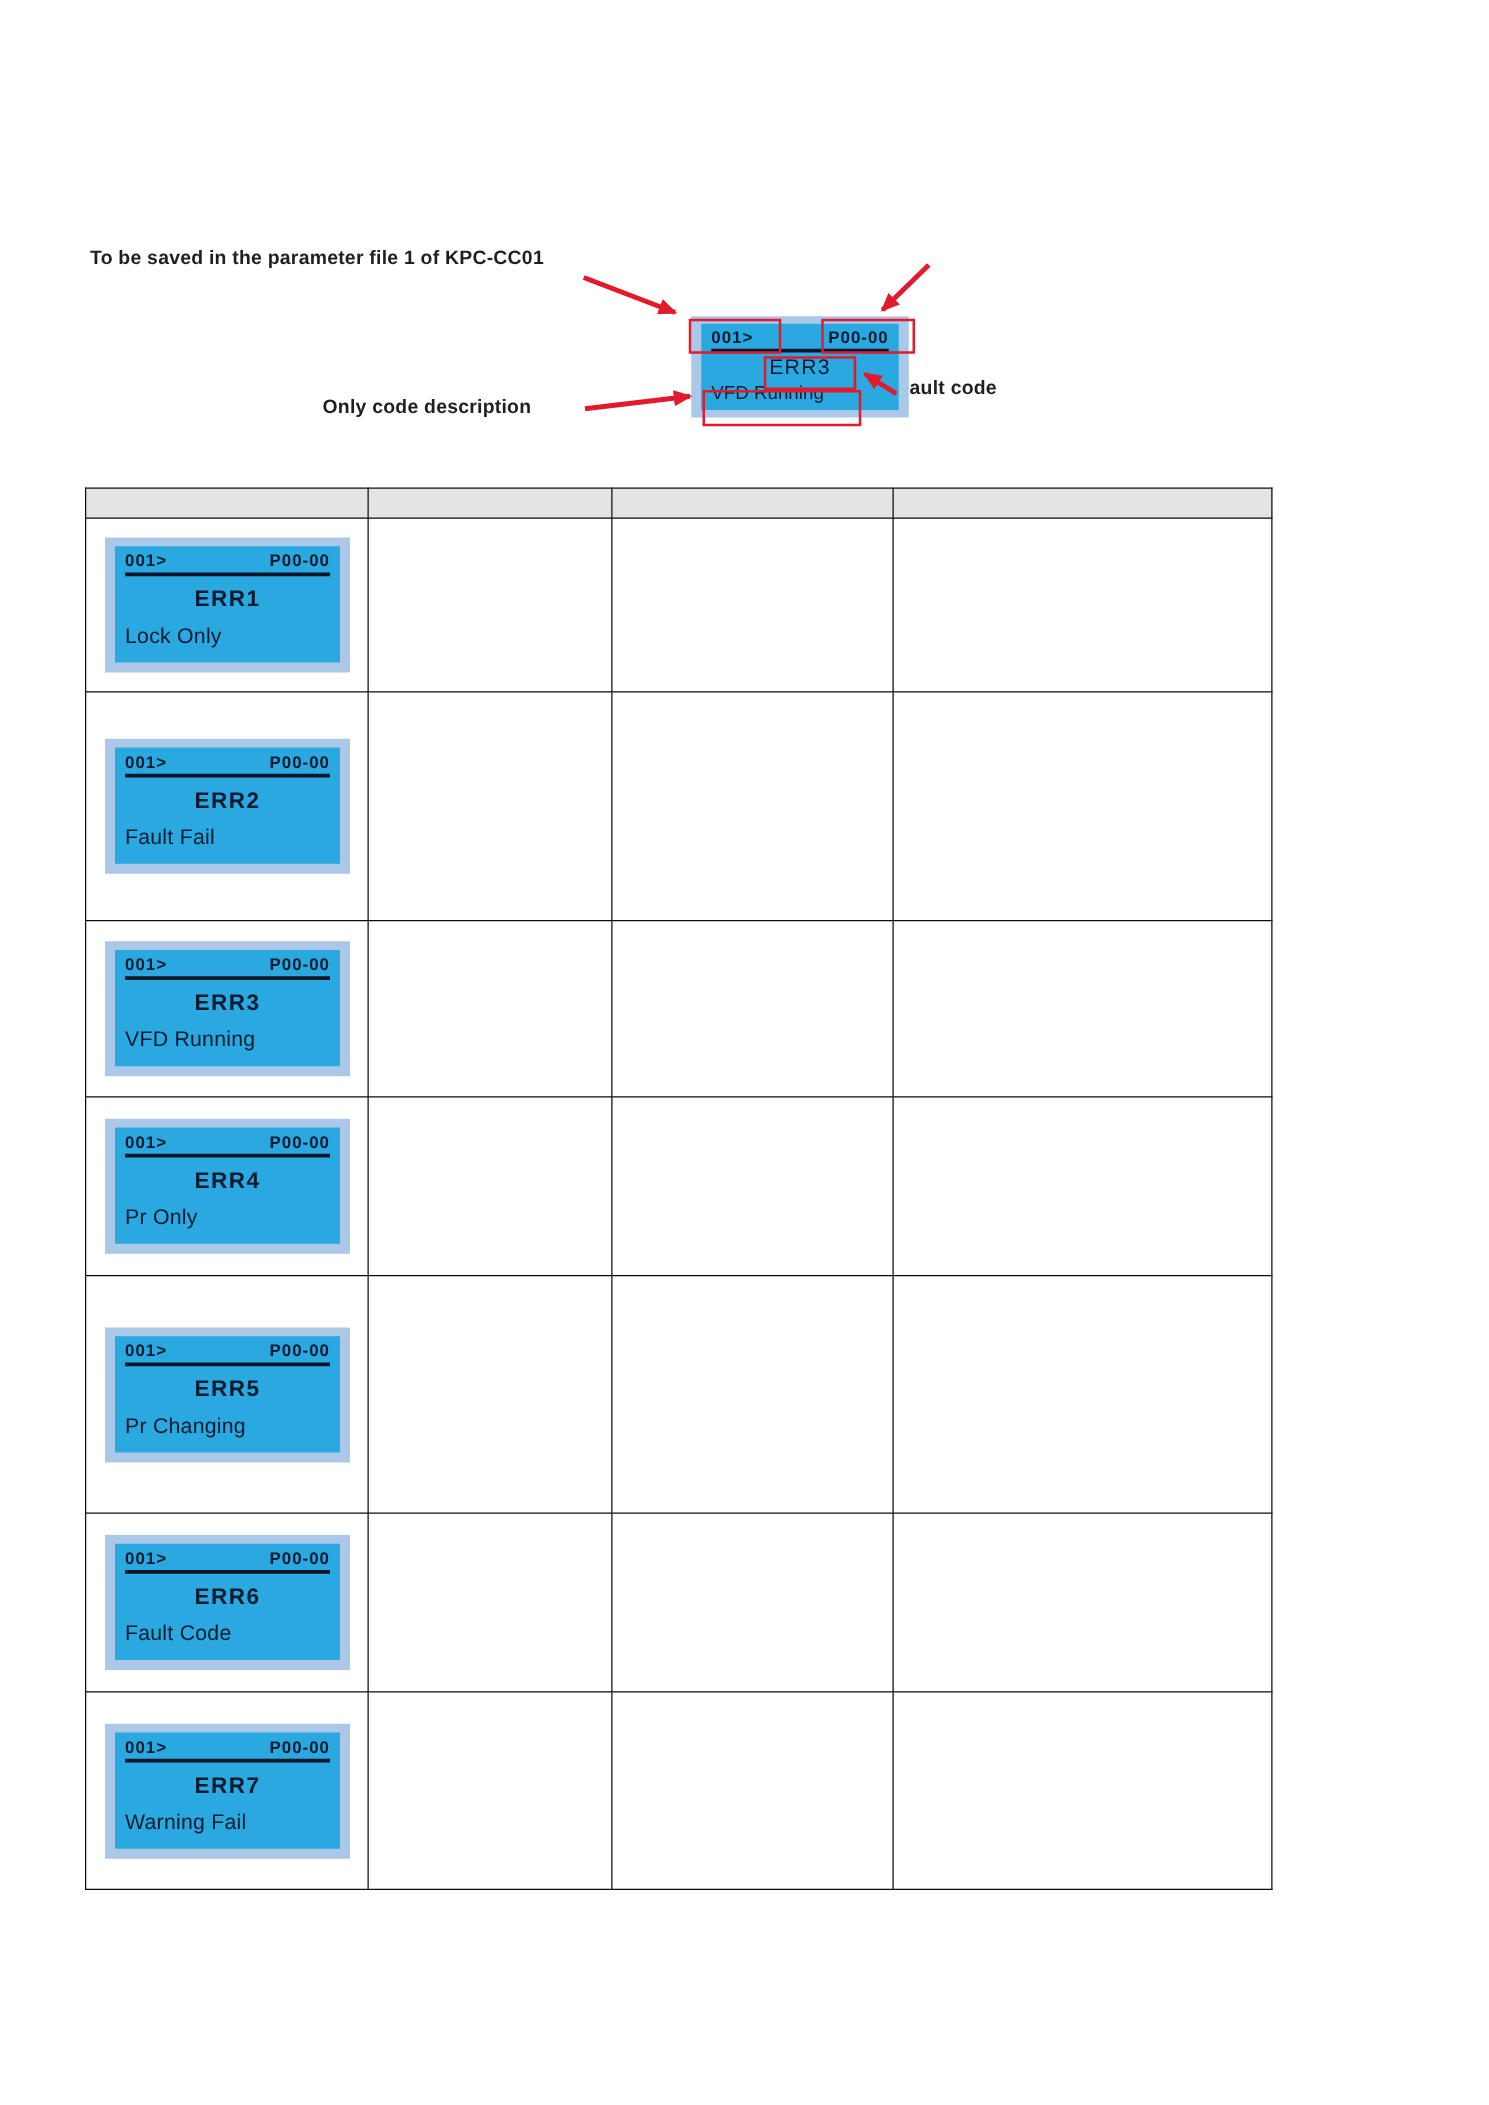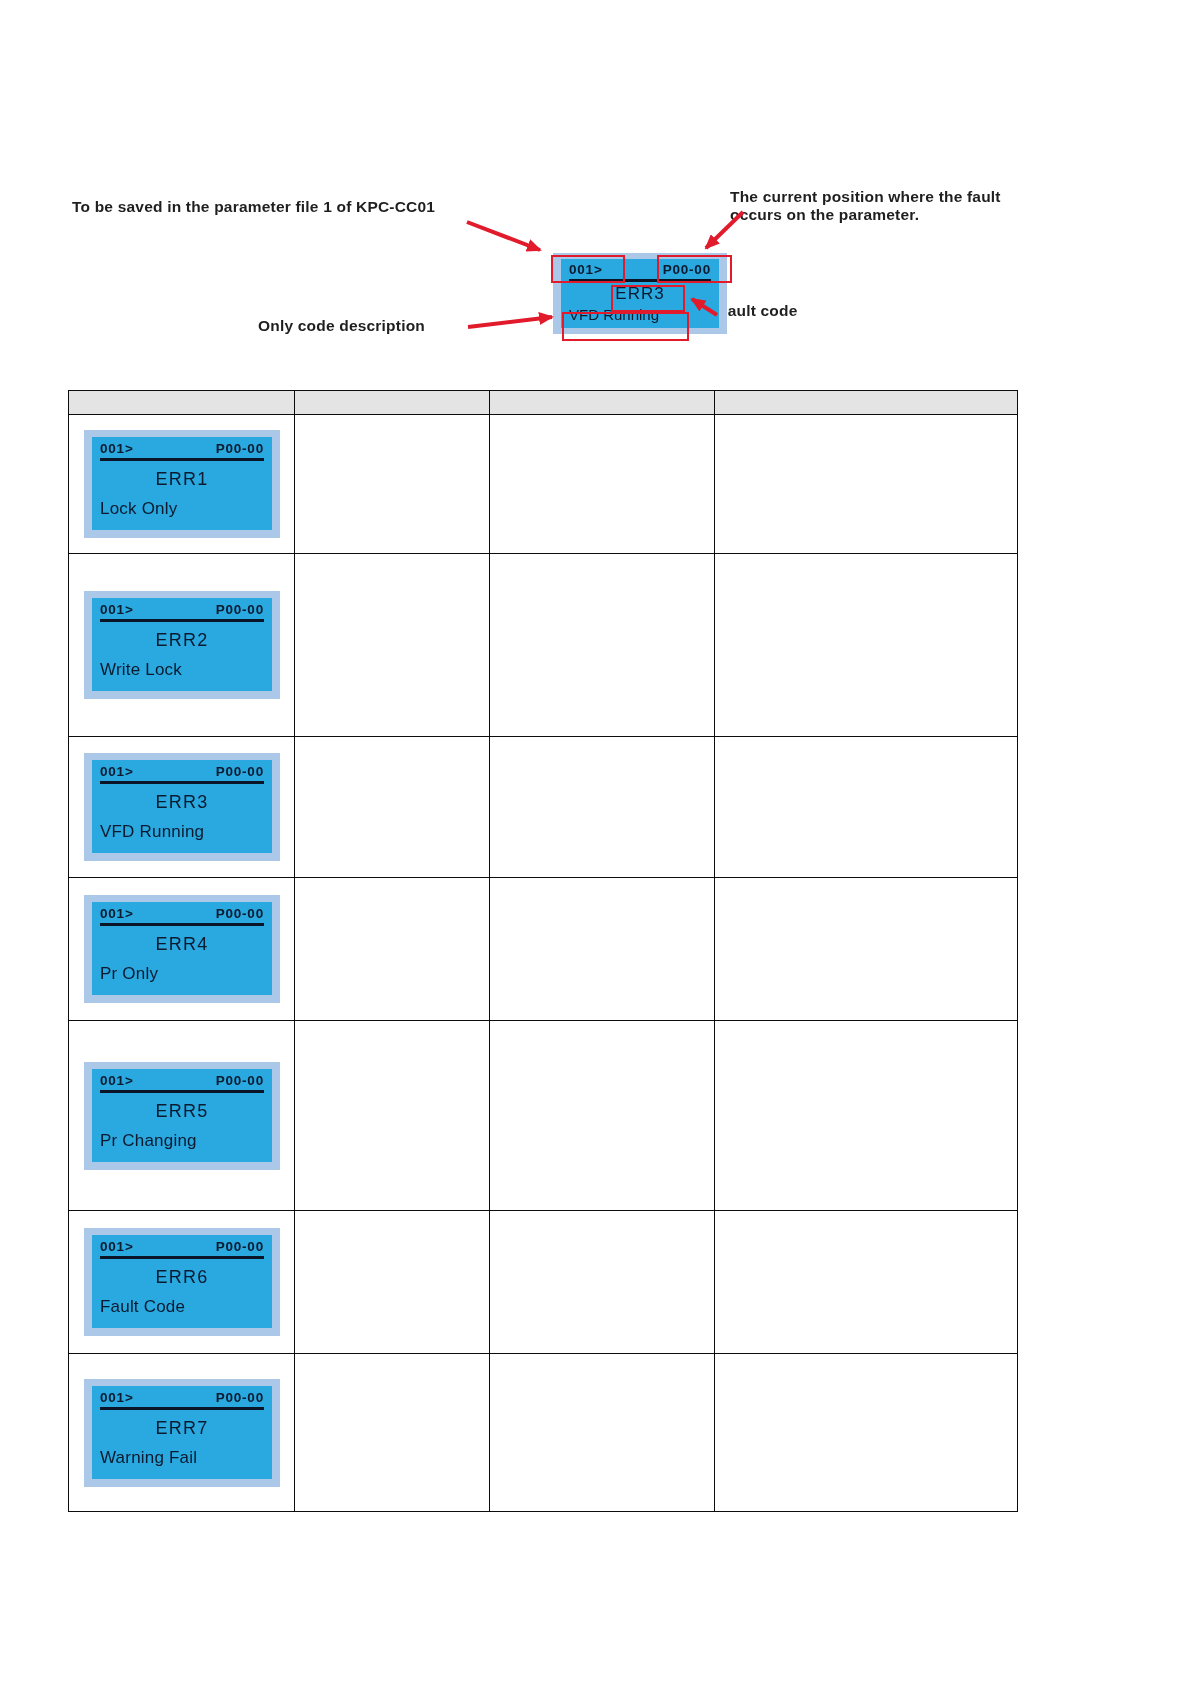--- a/index.html
+++ b/index.html
@@ -38,30 +38,29 @@
   tr.r1 td{height:138px;} tr.r2 td{height:182px;} tr.r3 td{height:140px;}
   tr.r4 td{height:142px;} tr.r5 td{height:189px;} tr.r6 td{height:142px;} tr.r7 td{height:157px;}
 
   
   .lcd{width:196px;height:108px;background:#abc8e8;box-sizing:border-box;
        padding:7px 8px 8px 8px;margin-left:15px;}
   .lcd-screen{width:100%;height:100%;background:#29a9e0;box-sizing:border-box;
               padding:4px 8px 0 8px;color:#0b1a2f;}
   .lcd-top{display:flex;justify-content:space-between;font-size:13.5px;font-weight:bold;letter-spacing:0.8px;}
   .lcd-rule{height:3px;background:#0a1628;margin-top:2px;}
-  .lcd-code{text-align:center;font-size:18px;font-weight:normal;letter-spacing:1.2px;margin-top:8px;}
+  .lcd-code{text-align:center;font-size:18px;font-weight:bold;letter-spacing:1.2px;margin-top:8px;}
   .lcd-desc{font-size:17px;margin-top:9px;letter-spacing:0.2px;}
 </style>
 </head>
 <body>
 
 <div id="page">
 
   <div class="note" id="note-save">To be saved in the parameter file 1 of KPC-CC01</div>
-  <div class="note" id="note-pos">The current position where the fault occurs on the parameter.</div>
   <div class="note" id="label-fault-code">Fault code</div>
   <div class="note" id="label-fault-desc">Only code description</div>
 
   <div id="demo-lcd">
     <div id="demo-screen">
       <div class="demo-top">
         <span>001&gt;</span>
         <span>P00-00</span>
       </div>
       <div class="demo-rule"></div>
@@ -124,21 +123,21 @@
     <tr class="r2">
       <td>
         <div class="lcd">
           <div class="lcd-screen">
             <div class="lcd-top">
               <span>001&gt;</span>
               <span>P00-00</span>
             </div>
             <div class="lcd-rule"></div>
             <div class="lcd-code">ERR2</div>
-            <div class="lcd-desc">Write Lock</div>
+            <div class="lcd-desc">Fault Fail</div>
           </div>
         </div>
       </td>
       <td></td>
       <td></td>
       <td></td>
     </tr>
 
     <tr class="r3">
       <td>

